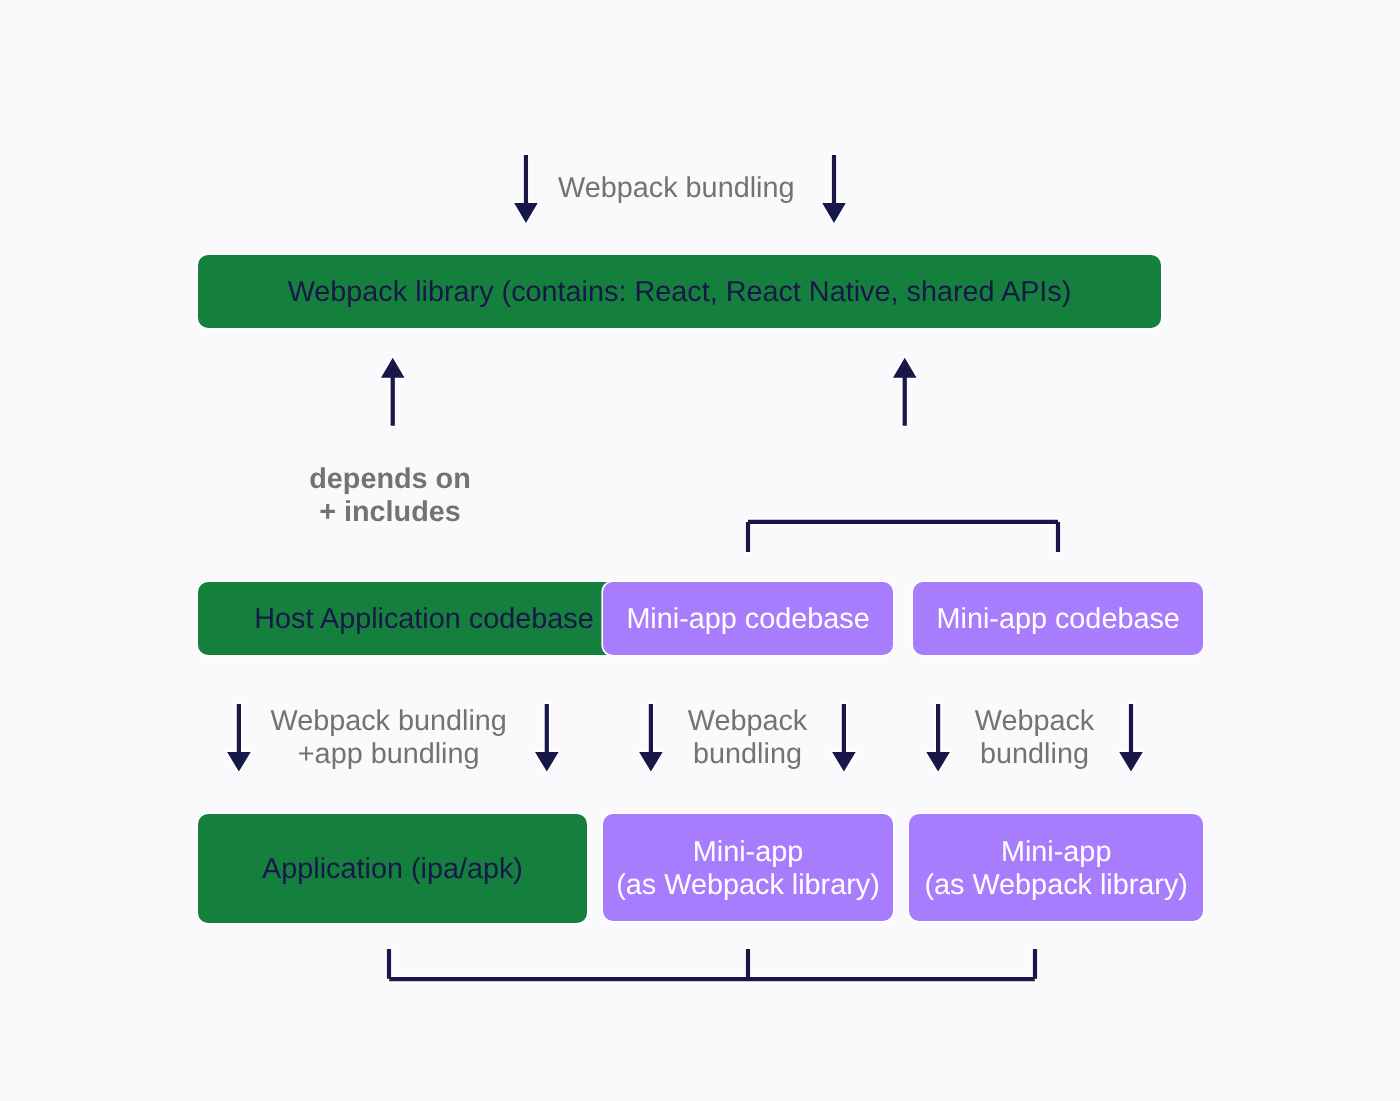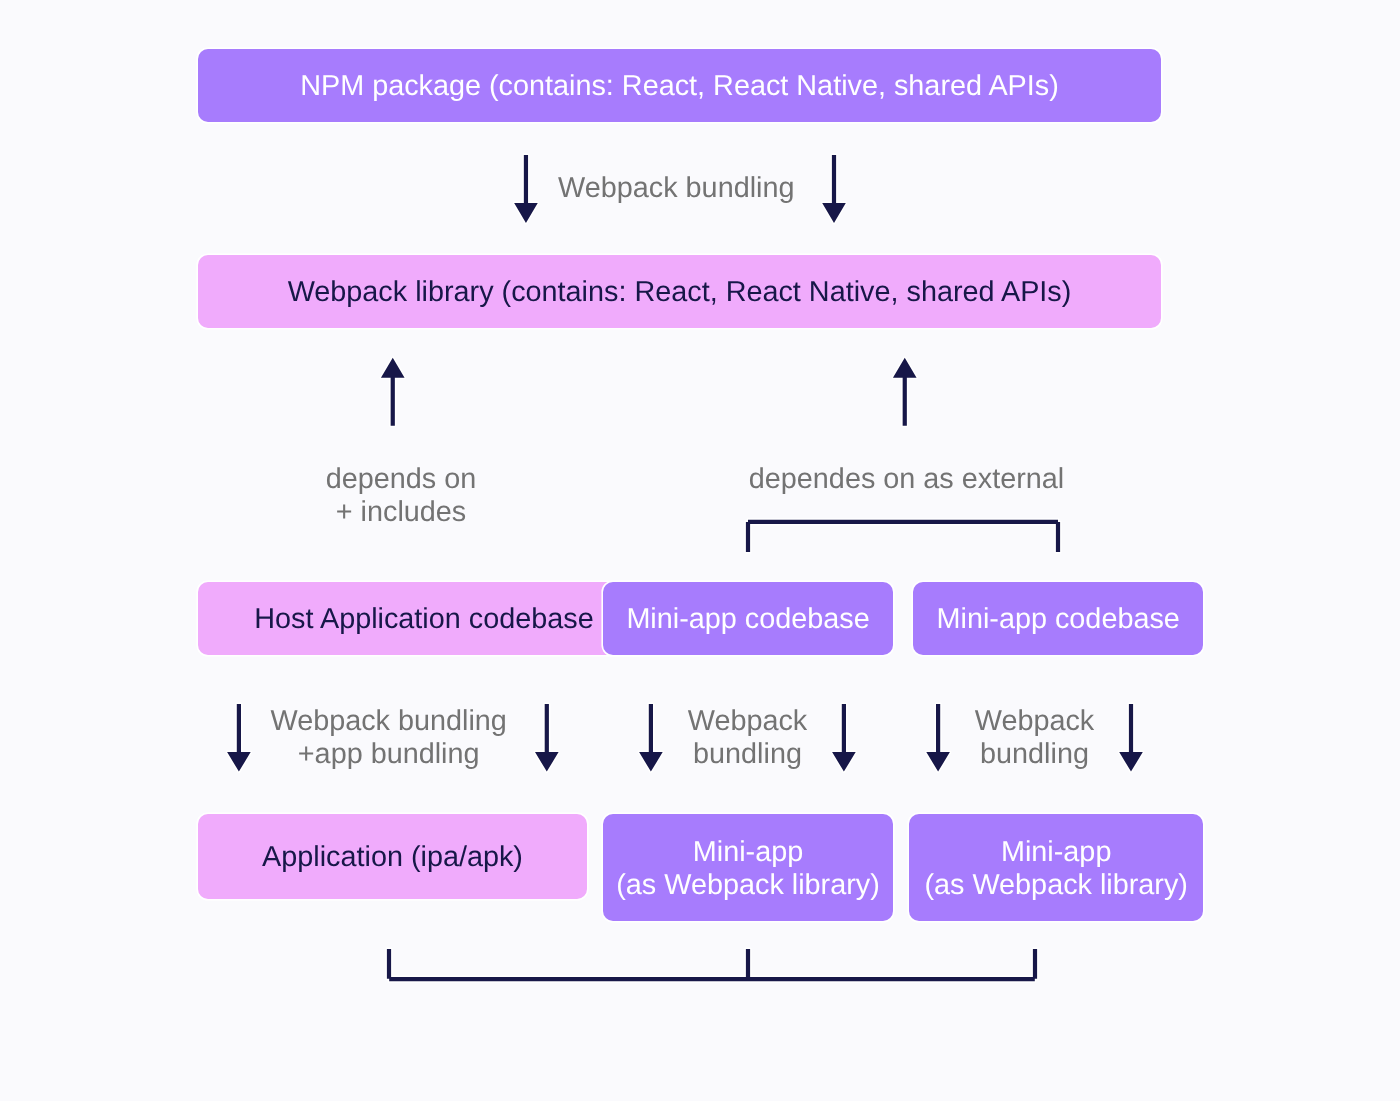--- a/index.html
+++ b/index.html
@@ -11,21 +11,21 @@
   #stage{position:relative;width:1400px;height:1101px;background:#fafafd;}
   
   .box .lbl,.note>span{filter:opacity(1);}
 
   .box{position:absolute;border-radius:10px;display:flex;align-items:center;
        justify-content:center;text-align:center;box-sizing:border-box;
        box-shadow:0 0 0 1.6px #ffffff;}
   .box .lbl{font-size:28.8px;line-height:33px;white-space:pre;
             position:relative;top:1px;}
   .purple{background:#a77cfd;color:#ffffff;}
-  .teal{background:#f0abfc;color:#171748;}
+  .teal{background:#15803d;color:#171748;}
 
   
   .note{position:absolute;color:#737373;font-size:28.8px;line-height:33px;
         text-align:center;}
   .note > span{white-space:pre;}
 
   svg.ink{position:absolute;left:0;top:0;width:1400px;height:1101px;}
   svg.ink .halo{fill:#ffffff;stroke:#ffffff;stroke-width:3.0px;stroke-linejoin:round;}
   svg.ink .inkg{fill:#171748;stroke:none;}
 </style>
@@ -72,53 +72,49 @@
       <use href="#p-arrow-down-host-right"></use>
       <use href="#p-arrow-down-mini1-left"></use>
       <use href="#p-arrow-down-mini1-right"></use>
       <use href="#p-arrow-down-mini2-left"></use>
       <use href="#p-arrow-down-mini2-right"></use>
       <use href="#p-bracket-mini-app-codebases"></use>
       <use href="#p-bracket-shares"></use>
     </g>
   </svg>
 
-  <div class="box purple" style="left:198px;top:48.8px;width:963px;height:73px;">
-      <span class="lbl">NPM package (contains: React, React Native, shared APIs)</span>
-    </div>
 
   <div class="note" style="left:557.3px;top:171.5px;width:238px;"><span>Webpack bundling</span></div>
 
   <div class="box teal" style="left:198px;top:255px;width:963px;height:72.5px;">
       <span class="lbl">Webpack library (contains: React, React Native, shared APIs)</span>
     </div>
 
-  <div class="note" style="left:251px;top:462.9px;width:300px;"><span>depends on
+  <div class="note" style="left:240px;top:462.9px;width:300px;font-weight:bold;"><span>depends on
 + includes</span></div>
 
-  <div class="note" style="left:747.5px;top:462.9px;width:318px;"><span>dependes on as external</span></div>
 
   <div class="box teal" style="left:198px;top:582px;width:452px;height:72.7px;">
       <span class="lbl">Host Application codebase</span>
     </div>
   <div class="box purple" style="left:603.4px;top:582px;width:289.3px;height:72.7px;">
       <span class="lbl">Mini-app codebase</span>
     </div>
   <div class="box purple" style="left:913.4px;top:582px;width:289.6px;height:72.7px;">
       <span class="lbl">Mini-app codebase</span>
     </div>
 
   <div class="note" style="left:270.2px;top:705px;width:237px;"><span>Webpack bundling
 +app bundling</span></div>
   <div class="note" style="left:675px;top:705px;width:145px;"><span>Webpack
 bundling</span></div>
   <div class="note" style="left:962px;top:705px;width:145px;"><span>Webpack
 bundling</span></div>
 
-  <div class="box teal" style="left:198px;top:813.9px;width:389px;height:85px;">
+  <div class="box teal" style="left:198px;top:813.9px;width:389px;height:109px;">
       <span class="lbl">Application (ipa/apk)</span>
     </div>
   <div class="box purple" style="left:603.4px;top:813.9px;width:289.3px;height:107.4px;">
       <span class="lbl">Mini-app
 (as Webpack library)</span>
     </div>
   <div class="box purple" style="left:909.4px;top:813.9px;width:293.6px;height:107.4px;">
       <span class="lbl">Mini-app
 (as Webpack library)</span>
     </div>

